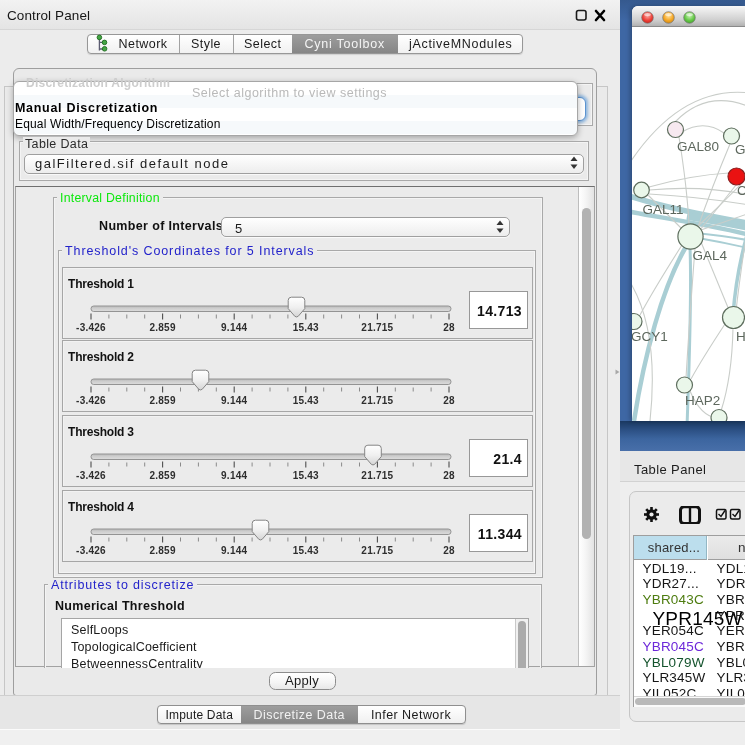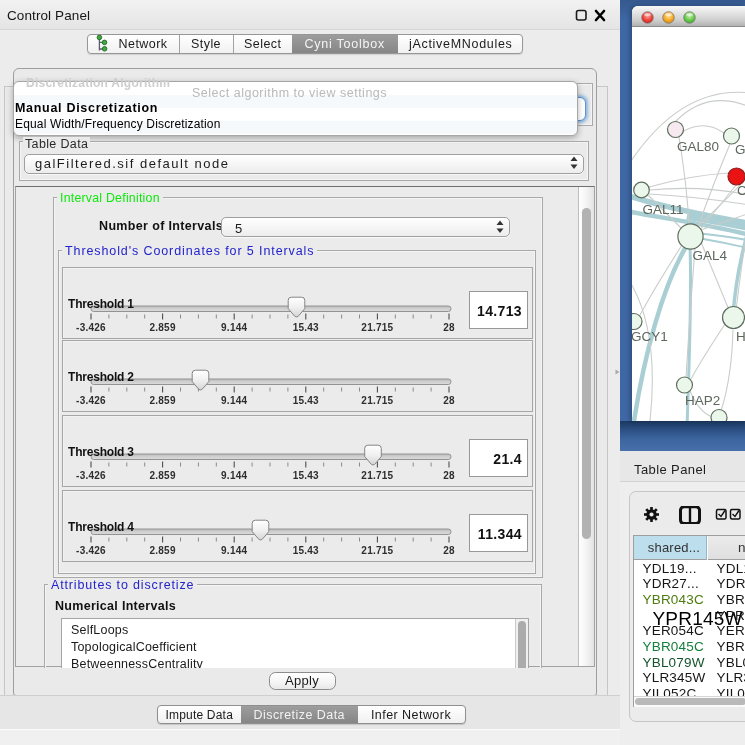--- a/index.html
+++ b/index.html
@@ -1,21 +1,21 @@
 <!DOCTYPE html>
 <html><head><meta charset="utf-8"><style>
 *{margin:0;padding:0;box-sizing:border-box}
 html,body{width:745px;height:745px;overflow:hidden}
 body{position:relative;font-family:'Liberation Sans',sans-serif;background:#ececec;}
 .a{position:absolute}
 .etch{position:absolute;border:1px solid #a9a9a9;box-shadow:inset 0 0 0 1px #f4f4f4;}
 .glab{position:absolute;background:#ebebeb;padding:0 3px;font-size:12.5px;letter-spacing:0.2px;line-height:13px;}
 .combo{position:absolute;border:1px solid #9f9f9f;border-radius:5px;background:linear-gradient(#ffffff,#f4f4f4 60%,#ededed);box-shadow:0 1px 1px rgba(255,255,255,.8);font-size:13px;color:#1c1c1c;letter-spacing:1.5px;}
 .tbox{position:absolute;width:471px;height:72px;border:1px solid #a6a6a6;box-shadow:inset 1px 1px 0 #f2f2f2;background:#ebebeb;}
-.tlab{position:absolute;left:5px;top:9px;font-size:12px;font-weight:bold;color:#111;letter-spacing:-0.2px;margin-top:20px;}
+.tlab{position:absolute;left:5px;top:9px;font-size:12px;font-weight:bold;color:#111;letter-spacing:-0.2px;}
 .vfield{position:absolute;left:406px;top:23px;width:59px;height:38px;background:#fff;border:1px solid #989898;font-size:14px;color:#111;text-align:right;padding:10.5px 5px 0 0;letter-spacing:0.35px;font-weight:bold;}
 .seg{position:absolute;top:0;height:100%;font-size:12.5px;color:#1a1a1a;text-align:center;letter-spacing:0.45px;}
 </style></head><body>
 <div class="a" style="left:0;top:0;width:620px;height:745px;background:#ececec"></div>
 <div class="a" style="left:0;top:0;width:620px;height:30px;background:linear-gradient(#f2f2f2,#e4e4e4);border-bottom:1px solid #d6d6d6"></div>
 <div class="a" style="left:7px;top:8px;font-size:13.5px;color:#161616;letter-spacing:0.1px">Control Panel</div>
 <svg class="a" style="left:575px;top:9px" width="32" height="13">
     <rect x="1.5" y="1.5" width="9.5" height="9.5" rx="2" fill="none" stroke="#1b1b1b" stroke-width="1.6"></rect>
     <path d="M 21,2 L 29,11 M 29,2 L 21,11" stroke="#000" stroke-width="2.6" stroke-linecap="round"></path>
   </svg>
@@ -244,21 +244,21 @@
       <text x="314.4" y="63" text-anchor="middle" font-family="Liberation Sans,sans-serif" font-size="10" font-weight="bold" fill="#2e2e2e" letter-spacing="0.25">21.715</text>
       <text x="386.0" y="63" text-anchor="middle" font-family="Liberation Sans,sans-serif" font-size="10" font-weight="bold" fill="#2e2e2e" letter-spacing="0.25">28</text>
       <path d="M 189.2,32.4 Q 189.2,29.2 192.4,29.2 L 202.6,29.2 Q 205.8,29.2 205.8,32.4 L 205.8,40.6 L 199.2,48.3 Q 197.5,49.6 195.8,48.3 L 189.2,40.6 Z" fill="url(#th197)" stroke="#858585" stroke-width="1"></path>
     </svg>
     <div class="tlab">Threshold 4</div>
     <div class="vfield">11.344</div>
   </div>
 <div class="a" style="left:15px;top:575px;width:562px;height:92.5px;overflow:hidden">
 <div class="etch" style="left:29px;top:9px;width:498px;height:120px;"></div>
 <div class="glab" style="left:33px;top:3.5px;color:#2323cb;background:#ebebeb;letter-spacing:0.85px">Attributes to discretize</div>
-<div class="a" style="left:40px;top:24px;font-size:12.5px;font-weight:bold;color:#111;letter-spacing:0.3px">Numerical Intervals</div>
+<div class="a" style="left:40px;top:24px;font-size:12.5px;font-weight:bold;color:#111;letter-spacing:0.3px">Numerical Threshold</div>
 <div class="a" style="left:46px;top:42.5px;width:468px;height:70px;background:#fff;border:1px solid #a5a5a5"></div>
 <div class="a" style="left:56px;top:46.5px;font-size:12.5px;color:#1a1a1a;line-height:17.2px;letter-spacing:0.2px">SelfLoops<br>TopologicalCoefficient<br>BetweennessCentrality</div>
 <div class="a" style="left:500px;top:43.5px;width:13px;height:68px;background:#f0f0f0;border-left:1px solid #c9c9c9"></div>
 <div class="a" style="left:502.5px;top:46px;width:8.5px;height:64px;border-radius:4px;background:#ababab"></div>
 </div>
 <div class="a" style="left:268.5px;top:672px;width:67px;height:18px;border:1px solid #8c8c8c;border-radius:6.5px;background:linear-gradient(#ffffff,#f4f4f4 60%,#e8e8e8);font-size:13px;color:#1a1a1a;text-align:center;line-height:16.5px;letter-spacing:0.3px">Apply</div>
 <div class="a" style="left:0;top:695px;width:620px;height:34px;background:#e6e6e6;border-top:1px solid #cfcfcf"></div>
 <div class="a" style="left:0;top:729px;width:620px;height:16px;background:#f0f0f0;border-top:1px solid #fbfbfb"></div>
 <div class="a" style="left:156.5px;top:704.5px;width:309px;height:19px;background:linear-gradient(#ffffff,#f0f0f0);border:1px solid #8f8f8f;border-radius:4px;box-shadow:0 1px 1px rgba(0,0,0,0.15)">
 <div class="seg" style="left:0;width:83.5px;line-height:18px;font-size:12px;letter-spacing:0.2px">Impute Data</div>
@@ -381,21 +381,21 @@
 <div class="a" style="left:9px;top:1.0px;font-size:13.5px;color:#161616;letter-spacing:0.2px">YDL19...</div>
 <div class="a" style="left:83px;top:1.0px;font-size:13.5px;color:#161616;letter-spacing:0.2px">YDL1</div>
 <div class="a" style="left:9px;top:16.7px;font-size:13.5px;color:#161616;letter-spacing:0.2px">YDR27...</div>
 <div class="a" style="left:83px;top:16.7px;font-size:13.5px;color:#161616;letter-spacing:0.2px">YDR2</div>
 <div class="a" style="left:9px;top:32.4px;font-size:13.5px;color:#4d7c0f;letter-spacing:0.2px">YBR043C</div>
 <div class="a" style="left:83px;top:32.4px;font-size:13.5px;color:#161616;letter-spacing:0.2px">YBR0</div>
 <div class="a" style="left:19px;top:48.1px;font-size:19px;color:#000000;letter-spacing:0.2px">YPR145W</div>
 <div class="a" style="left:83px;top:48.1px;font-size:13.5px;color:#161616;letter-spacing:0.2px">YPR1</div>
 <div class="a" style="left:9px;top:63.8px;font-size:13.5px;color:#161616;letter-spacing:0.2px">YER054C</div>
 <div class="a" style="left:83px;top:63.8px;font-size:13.5px;color:#161616;letter-spacing:0.2px">YER0</div>
-<div class="a" style="left:9px;top:79.5px;font-size:13.5px;color:#15803d;letter-spacing:0.2px">YBR045C</div>
+<div class="a" style="left:9px;top:79.5px;font-size:13.5px;color:#6d28d9;letter-spacing:0.2px">YBR045C</div>
 <div class="a" style="left:83px;top:79.5px;font-size:13.5px;color:#161616;letter-spacing:0.2px">YBR0</div>
 <div class="a" style="left:9px;top:95.2px;font-size:13.5px;color:#14532d;letter-spacing:0.2px">YBL079W</div>
 <div class="a" style="left:83px;top:95.2px;font-size:13.5px;color:#161616;letter-spacing:0.2px">YBL0</div>
 <div class="a" style="left:9px;top:110.9px;font-size:13.5px;color:#161616;letter-spacing:0.2px">YLR345W</div>
 <div class="a" style="left:83px;top:110.9px;font-size:13.5px;color:#161616;letter-spacing:0.2px">YLR3</div>
 <div class="a" style="left:9px;top:126.6px;font-size:13.5px;color:#161616;letter-spacing:0.2px">YIL052C</div>
 <div class="a" style="left:83px;top:126.6px;font-size:13.5px;color:#161616;letter-spacing:0.2px">YIL0</div>
 </div>
 <div class="a" style="left:633.5px;top:695.5px;width:111.5px;height:11.5px;background:#fafafa;border-top:1px solid #d5d5d5"></div>
 <div class="a" style="left:634.5px;top:697.5px;width:111px;height:7px;border-radius:3.5px;background:#b9b9b9"></div>

